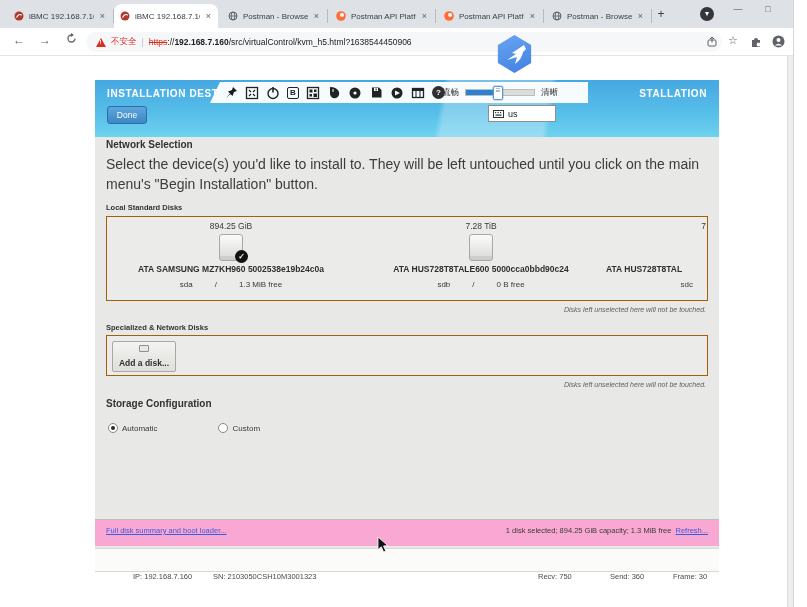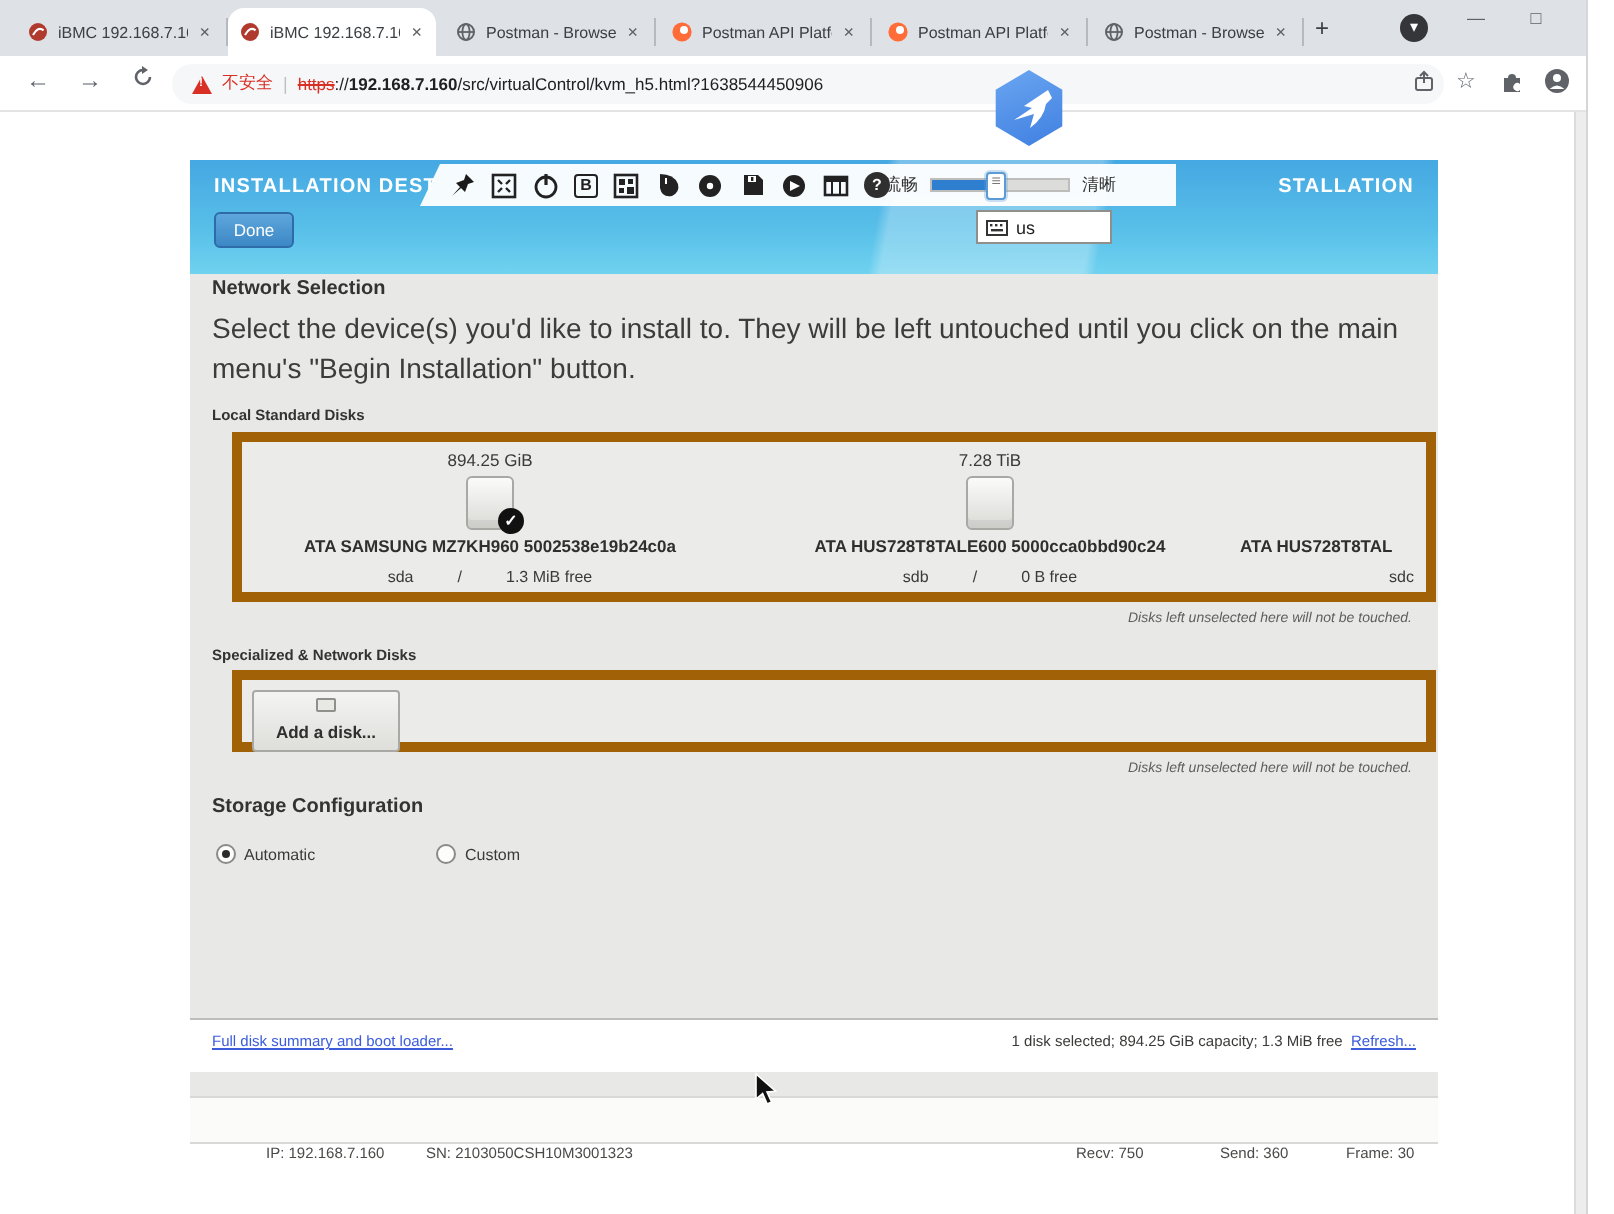--- a/index.html
+++ b/index.html
@@ -58,51 +58,51 @@
     background:linear-gradient(#5ea6dc,#3c88c6); border:1px solid #2d6ca8; border-radius:3px;
     color:#fff; font-size:8.5px; text-align:center; line-height:16px; }
   .kbd-box { position:absolute; left:393px; top:25px; width:68px; height:17px; background:#fff;
     border:1px solid #8f8f8c; display:flex; align-items:center; gap:4px; padding:0 4px;
     font-size:9px; color:#222; }
 
   .ana-body { position:absolute; left:0; top:57px; width:624px; height:382px; color:#3a3a38; }
   .h1 { font-weight:bold; font-size:10px; color:#333; }
   .h2 { font-weight:bold; font-size:7.5px; color:#333; }
   .desc { position:absolute; left:11px; top:17px; width:596px; font-size:14px; line-height:1.45; color:#3c3c3a; }
-  .panel { position:absolute; left:21px; background:#ebebe9; border:5px solid #a16207; }
+  .panel { position:absolute; left:11px; background:#ebebe9; border:1px solid #a16207; }
   .note { position:absolute; right:13px; font-style:italic; font-size:7px; color:#5e5e5b; }
 
   .diskcard { position:absolute; top:0; width:240px; height:83px; overflow:hidden; }
   .dsize { position:absolute; top:4px; width:100%; text-align:center; font-size:8.5px; color:#3a3a38; }
   .dicon { position:absolute; left:50%; top:17px; margin-left:-12px; width:24px; height:27px;
     background:linear-gradient(#fbfbf9,#d9d9d6); border:1px solid #a8a8a4; border-radius:3px;
     box-shadow:inset 0 -4px 0 rgba(0,0,0,.06); }
   .dcheck { position:absolute; right:-6px; bottom:-3px; width:13px; height:13px; border-radius:50%;
     background:#111; color:#fff; font-size:8px; font-weight:bold; text-align:center; line-height:13px; }
   .dname { position:absolute; top:47px; width:100%; text-align:center; font-weight:bold; font-size:8.5px;
     white-space:nowrap; color:#2f2f2d; }
   .drow { position:absolute; top:63px; width:100%; display:flex; justify-content:center; gap:22px;
     font-size:8px; color:#3a3a38; }
 
-  .addbtn { position:absolute; left:5px; top:5px; width:74px; height:31px;
+  .addbtn { position:absolute; left:5px; top:5px; width:64px; height:31px;
     background:linear-gradient(#f4f4f2,#dededb); border:1px solid #a8a8a4; border-radius:2px;
     text-align:center; }
   .addbtn .mini-disk { display:block; margin:3px auto 0; width:10px; height:7px; background:#e8e8e5;
     border:1px solid #8f8f8b; border-radius:1px; }
   .addbtn .lbl { font-size:8.5px; font-weight:bold; color:#2f2f2d; }
 
   .radio { width:10px; height:10px; border:1px solid #8a8a86; border-radius:50%; background:#fdfdfc;
     display:inline-block; vertical-align:-2px; position:relative; }
   .radio.sel::after { content:""; position:absolute; left:2px; top:2px; width:4px; height:4px;
     border-radius:50%; background:#2b2b29; }
   .chk { width:9px; height:9px; border:1px solid #8a8a86; background:#fdfdfc; display:inline-block;
     vertical-align:-1px; }
   .optlbl { font-size:8px; color:#3a3a38; margin-left:4px; }
 
-  .ana-footer { position:absolute; left:0; top:429px; width:624px; height:27px; background:#ffffff;
+  .ana-footer { position:absolute; left:0; top:439px; width:624px; height:27px; background:#f9a8d4;
     border-top:1px solid #bdbdba; font-size:7.5px; }
   .link { color:#3b5bdb; text-decoration:underline; }
   .ana-footer .left { position:absolute; left:11px; top:6px; }
   .ana-footer .right { position:absolute; right:11px; top:6px; color:#3a3a38; }
 
   .kvm-status { position:absolute; left:0; top:468px; width:624px; height:24px; background:#fbfbfa;
     border-top:1px solid #d8d8d6; border-bottom:1px solid #d8d8d6; font-size:7.5px; color:#4a4a48; }
   .kvm-status span { position:absolute; top:23px;margin-left:18px; }
 
   

